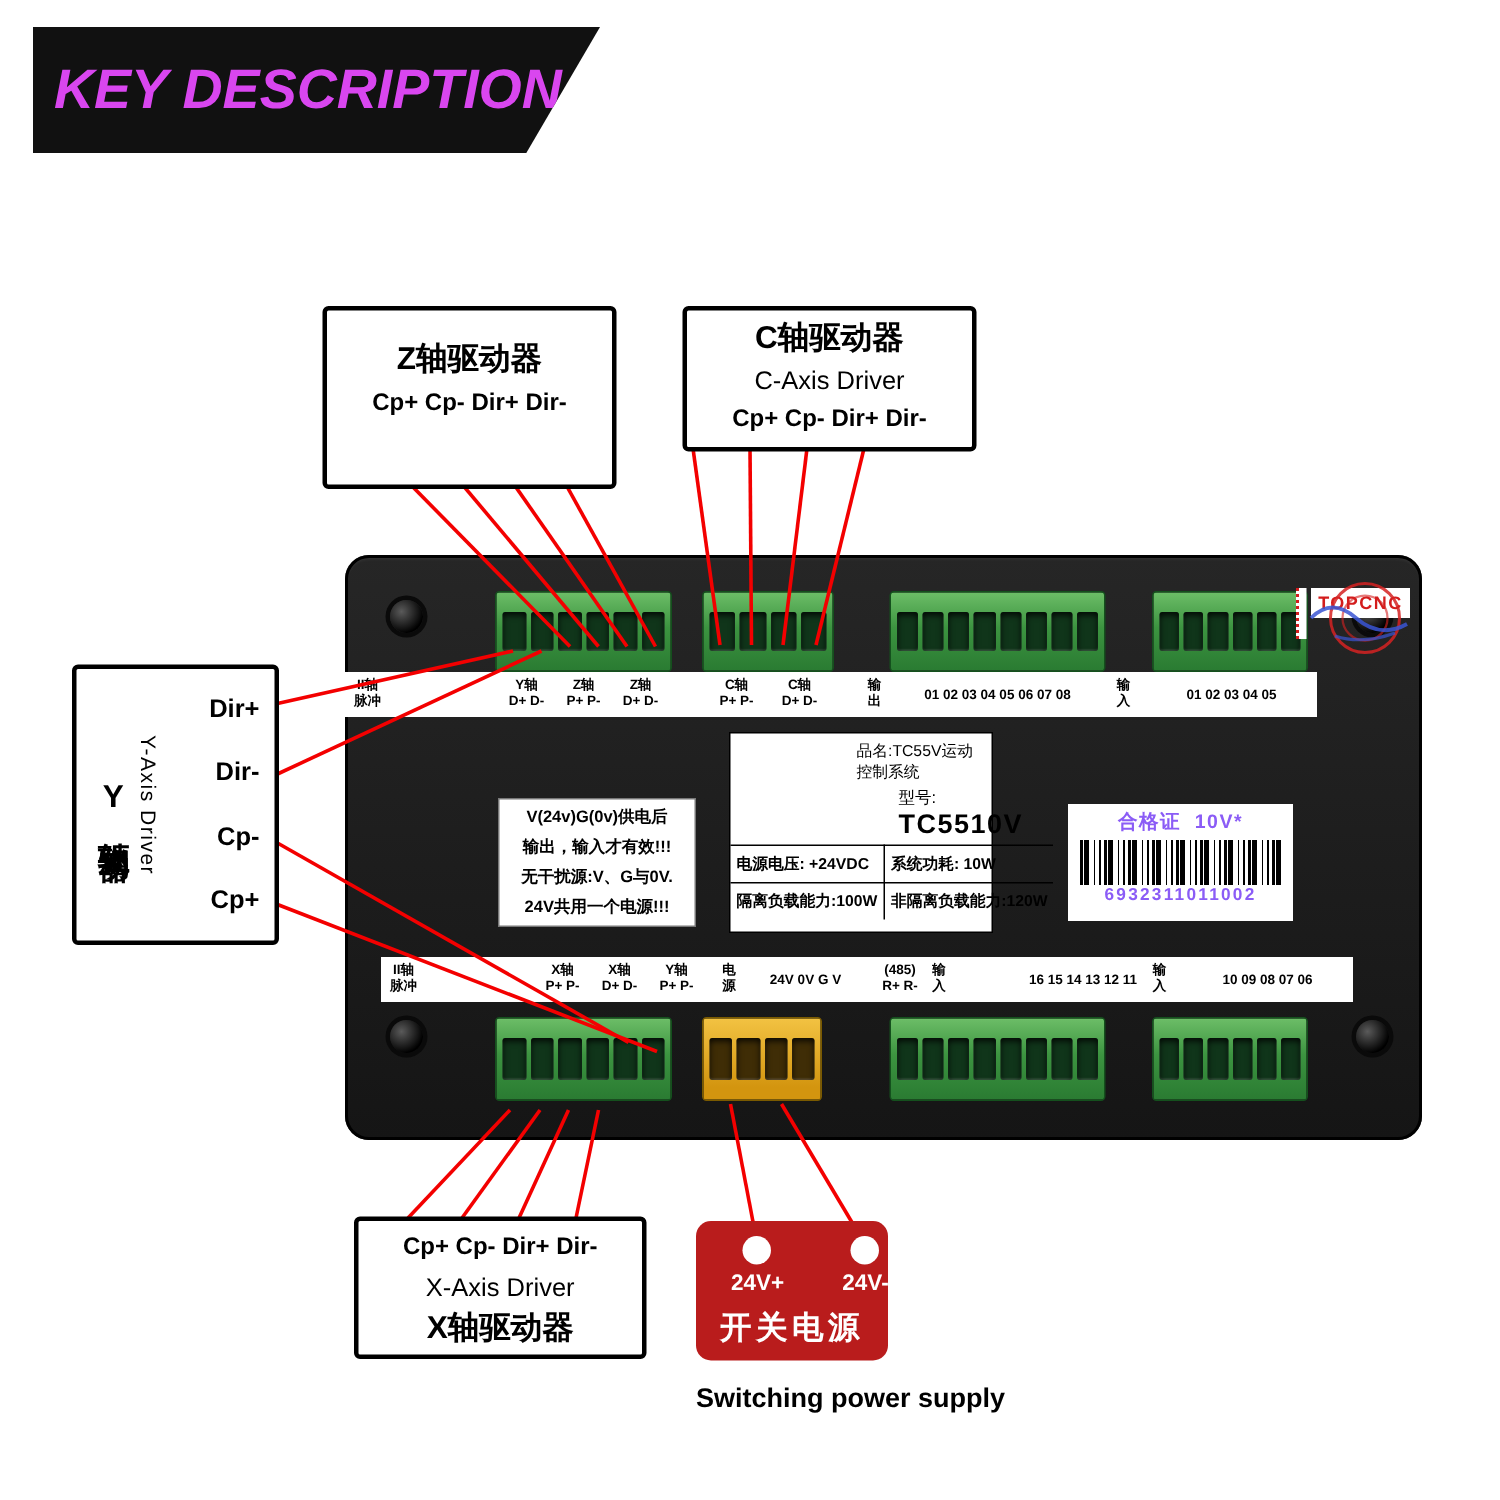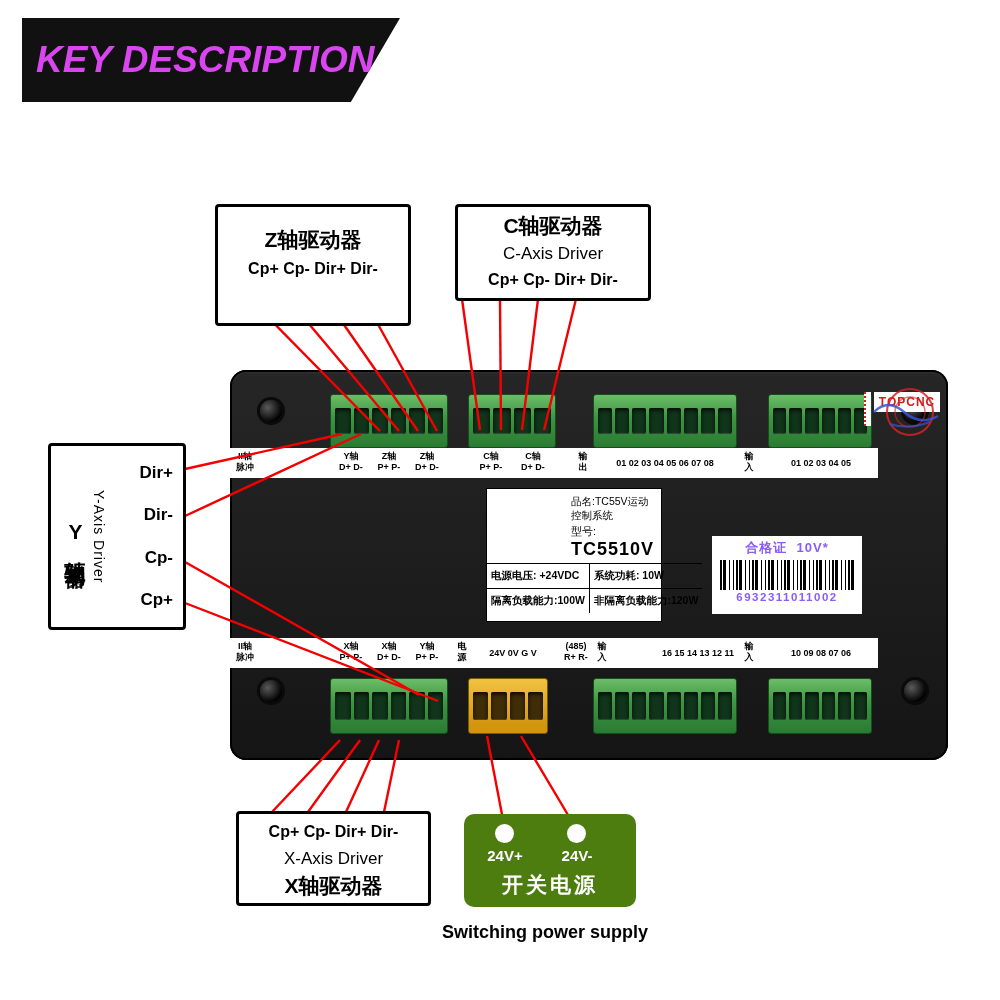--- a/index.html
+++ b/index.html
@@ -48,21 +48,21 @@
 
   .strip { position:absolute; left:0; width:648px; height:30px; background:#fff; }
   .slabel { position:absolute; top:3px; font-size:9px; line-height:11px; font-weight:bold; color:#000;
             text-align:center; white-space:pre-line; }
   .slabel.mid { top:10px; }
 
   .info-panel { position:absolute; left:256px; top:118px; width:176px; height:134px; background:#fff;
                 border:1px solid #000; color:#000; }
   .info-top { padding:5px 6px 3px 84px; }
   .info-product { font-size:10.5px; line-height:14px; }
-  .info-model { font-size:11px; margin-top:2px; }
+  .info-model { font-size:11px; margin-top:2px;margin-left:28px; }
   .info-model b { font-size:18px; letter-spacing:1px; }
   .spec-grid { display:grid; grid-template-columns:1.05fr 1fr; }
   .spec-cell { border-top:1px solid #000; padding:5px 4px; font-size:10.5px; font-weight:bold; white-space:nowrap; }
   .spec-cell.l { border-right:1px solid #000; }
 
   .warning-panel { position:absolute; left:102px; top:162px; width:132px; height:86px; background:#fff;
                    border:1px solid #777; text-align:center; font-size:11px; font-weight:bold;
                    line-height:20px; padding-top:2px; white-space:pre-line; color:#000; }
 
   .certificate { position:absolute; left:482px; top:166px; width:150px; height:78px; background:#fff;
@@ -72,27 +72,27 @@
              background:repeating-linear-gradient(90deg,#000 0 2px,#fff 2px 3px,#000 3px 6px,#fff 6px 9px,#000 9px 10px,#fff 10px 13px,#000 13px 14px,#fff 14px 16px); }
   .cert-num { font-size:11.5px; font-weight:bold; letter-spacing:1.5px; }
 
   .brand { position:absolute; left:644px; top:22px; width:66px; height:20px; background:#fff;
            color:#d31c1c; font-weight:bold; font-size:12px; letter-spacing:1px; text-align:center; line-height:20px; }
   .brand-strip { position:absolute; left:634px; top:22px; width:7px; height:34px; background:#fff;
                  border-left:2px dotted #d31c1c; }
   .stamp { position:absolute; left:630px; top:14px; }
 
   
-  .power-box { position:absolute; left:464px; top:814px; width:172px; height:93px; background:#4d7c0f;
+  .power-box { position:absolute; left:464px; top:814px; width:128px; height:93px; background:#b91c1c;
                border-radius:10px; z-index:10; }
   .pwr-circle { position:absolute; top:10px; width:19px; height:19px; border-radius:50%; background:#fff; }
   .pwr-lbl { position:absolute; top:33px; width:60px; text-align:center; color:#fff; font-weight:bold; font-size:15px; }
   .pwr-cn { position:absolute; top:57px; left:0; width:100%; text-align:center; color:#fff;
             font-weight:bold; font-size:21px; letter-spacing:3px; }
-  .caption { position:absolute; left:420px; top:922px; width:250px; text-align:center; color:#000;
+  .caption { position:absolute; left:420px; top:922px; width:250px; text-align:right; color:#000;
              font-size:18px; font-weight:bold; }
 </style>
 </head>
 <body>
 
 <div class="page">
 
   <div class="banner">
     <span>KEY DESCRIPTION</span>
   </div>
@@ -207,20 +207,24 @@
 
     <div class="brand-strip"></div>
     <div class="brand">TOPCNC</div>
     <svg class="stamp" width="92" height="60">
       <circle cx="50" cy="28" r="23" fill="none" stroke="#d52222" stroke-width="2" opacity="0.85"></circle>
       <circle cx="50" cy="28" r="15" fill="none" stroke="#d52222" stroke-width="1.5" opacity="0.6"></circle>
       <path d="M14,28 q14,-14 30,0 t34,4" fill="none" stroke="#3a55d4" stroke-width="2.5" opacity="0.85"></path>
       <path d="M30,40 q18,6 40,-2" fill="none" stroke="#3a55d4" stroke-width="2" opacity="0.7"></path>
     </svg>
 
+    <div class="warning-panel">V(24v)G(0v)供电后
+输出，输入才有效!!!
+无干扰源:V、G与0V.
+24V共用一个电源!!!</div>
 
     <div class="info-panel">
       <div class="info-top">
         <div class="info-product">品名:TC55V运动控制系统</div>
         <div class="info-model">
           <span>型号:</span>
           <b>TC5510V</b>
         </div>
       </div>
       <div class="spec-grid">
@@ -230,21 +234,21 @@
         <div class="spec-cell">非隔离负载能力:120W</div>
       </div>
     </div>
 
     <div class="certificate">
       <div class="cert-title">合格证  10V*</div>
       <div class="barcode"></div>
       <div class="cert-num">6932311011002</div>
     </div>
 
-    <div class="strip" style="top:268px;">
+    <div class="strip" style="top:268px;margin-left:24px;">
       <span class="slabel" style="left:0;width:30px;">II轴
 脉冲</span>
       <span class="slabel" style="left:100px;width:42px;">X轴
 P+ P-</span>
       <span class="slabel" style="left:138px;width:42px;">X轴
 D+ D-</span>
       <span class="slabel" style="left:176px;width:42px;">Y轴
 P+ P-</span>
       <span class="slabel" style="left:224px;width:16px;">电
 源</span>

